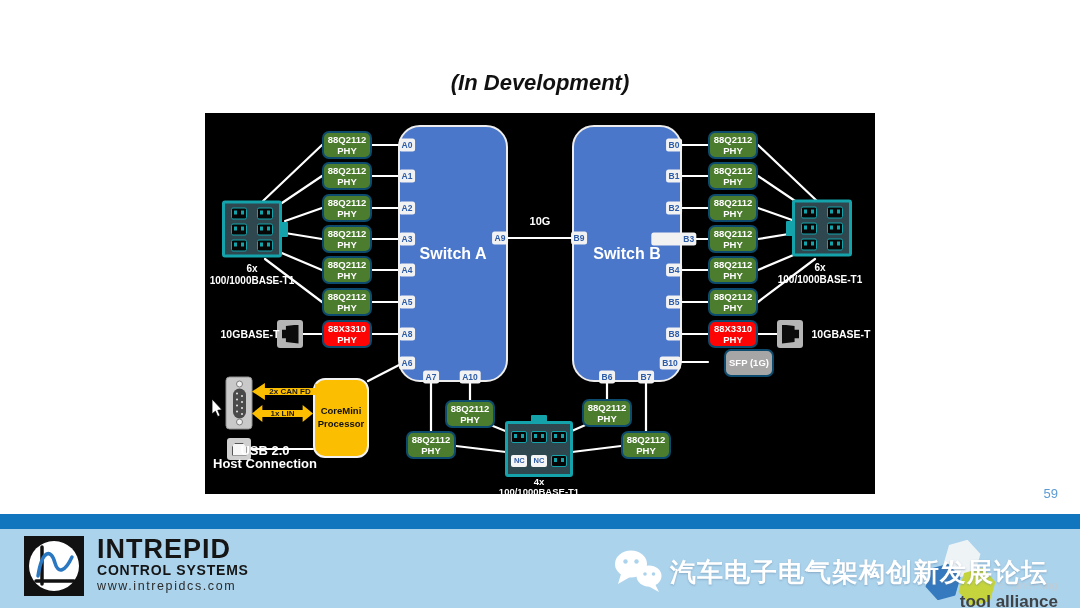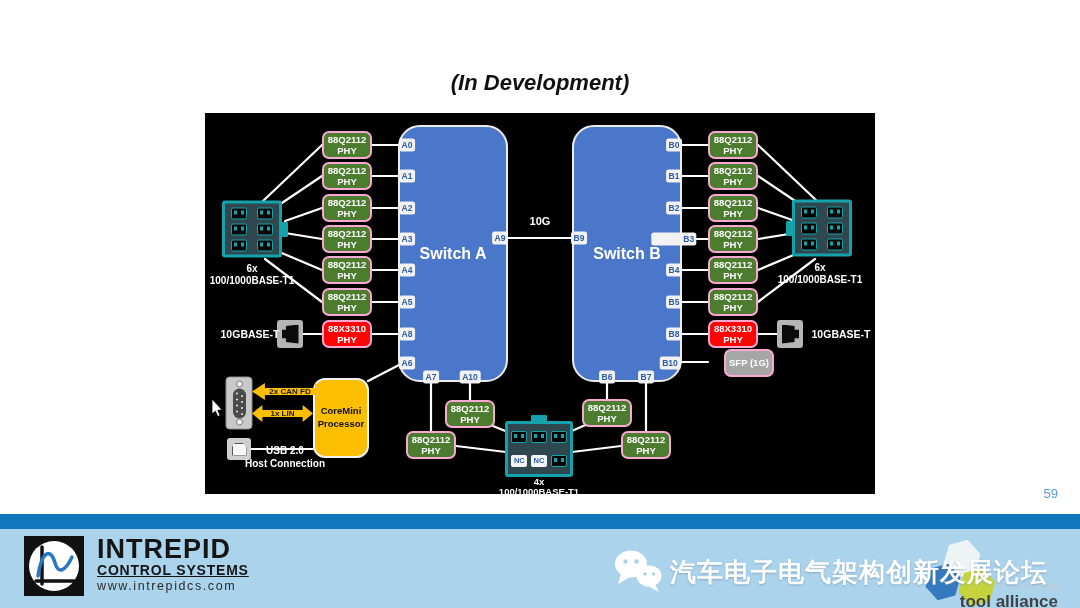--- a/index.html
+++ b/index.html
@@ -13,21 +13,21 @@
   
   #diagram{position:absolute;left:205px;top:113px;width:670px;height:381px;background:#000;}
   #wires{position:absolute;left:0;top:0;z-index:1;}
   .switch{position:absolute;background:#4b77ca;border:2.5px solid #ededed;border-radius:22px;
           display:flex;align-items:center;justify-content:center;color:#fff;font-weight:bold;
           font-size:16px;z-index:3;box-sizing:border-box;text-align:right;}
   .port-chip{position:absolute;transform:translate(-50%,-50%);background:#f2f2f2;color:#2d5ca8;
              font-weight:bold;font-size:8.5px;line-height:11px;padding:1px 2.5px;border-radius:2.5px;
              z-index:6;white-space:nowrap;}
   .box{position:absolute;transform:translate(-50%,-50%);width:50px;height:28px;
-       border:2px solid #f9a8d4;border-radius:7px;display:flex;flex-direction:column;
+       border:2px solid #0c4a6e;border-radius:7px;display:flex;flex-direction:column;
        align-items:center;justify-content:center;color:#fff;font-weight:bold;font-size:9.5px;
        line-height:1.2;text-align:center;z-index:4;box-sizing:border-box;white-space:nowrap;}
   .box-green{background:#4c7c2e;}
   .box-red{background:#fe0505;}
   .box-gray{background:#a6a6a6;margin-left:16px;}
   .coremini{position:absolute;transform:translate(-50%,-50%);width:56px;height:80px;background:#fcbe00;
             border:2.5px solid #f2f2f2;border-radius:12px;display:flex;flex-direction:column;
             align-items:center;justify-content:center;color:#111;font-weight:bold;font-size:9.5px;
             line-height:1.35;text-align:center;z-index:4;box-sizing:border-box;}
   .conn{position:absolute;transform:translate(-50%,-50%);background:#2f4850;border:3px solid #14a2ab;
@@ -66,21 +66,21 @@
   .harrow .atext{position:absolute;left:0;top:0;width:100%;height:100%;display:flex;align-items:center;
        justify-content:center;font-size:8px;font-weight:bold;color:#1a1a1a;z-index:2;}
   .page-num{position:absolute;right:22px;top:486px;font-size:13px;color:#5b9bd5;z-index:2;}
   
   .footer{position:absolute;left:0;top:514px;width:1080px;height:94px;}
   .footer-strip{position:absolute;left:0;top:0;width:100%;height:15px;background:#1176be;}
   .footer-body{position:absolute;left:0;top:15px;width:100%;height:79px;background:#abd3ec;}
   .ics-logo{position:absolute;left:24px;top:7px;width:60px;height:60px;}
   .ics-text{position:absolute;left:97px;top:7px;color:#151515;}
   .ics-company{font-size:27px;font-weight:bold;letter-spacing:1px;line-height:26px;}
-  .ics-division{font-size:14px;font-weight:bold;letter-spacing:0.8px;line-height:17px;text-decoration:underline;}
+  .ics-division{font-size:14px;font-weight:bold;letter-spacing:0.8px;line-height:17px;}
   .ics-site{font-size:12.5px;letter-spacing:1.6px;line-height:15px;color:#2b2b2b;}
   .wechat{position:absolute;left:612px;top:20px;width:52px;height:44px;z-index:3;}
   .forum-text{position:absolute;left:670px;top:26px;font-size:26px;font-weight:bold;color:#fff;
        letter-spacing:1px;z-index:3;text-shadow:0 1px 2px rgba(90,120,150,0.45);white-space:nowrap;}
   .alliance{position:absolute;left:925px;top:6px;width:140px;height:84px;z-index:2;}
   .hex{position:absolute;clip-path:polygon(50% 0%,93% 25%,93% 75%,50% 100%,7% 75%,7% 25%);}
   .hex-white{left:18px;top:4px;width:38px;height:40px;background:#eef3f6;transform:rotate(16deg);}
   .hex-blue{left:0px;top:28px;width:36px;height:38px;background:#3579be;transform:rotate(16deg);}
   .hex-green{left:33px;top:32px;width:38px;height:40px;background:#c5d43c;transform:rotate(16deg);}
   .alliance-text{position:absolute;left:28px;top:44px;width:105px;text-align:right;}
@@ -332,21 +332,21 @@
       <div class="atext">2x CAN FD</div>
     </div>
     <div class="harrow" style="left:47px;top:292px;width:61px;height:17px;">
       <div class="shape"></div>
       <div class="atext">1x LIN</div>
     </div>
 
     <div class="usb" style="left:34px;top:336px;">
         <div class="plug"></div>
       </div>
-    <div class="dlabel" style="left:80px;top:331px;font-size:10px;line-height:13px;">
+    <div class="dlabel" style="left:60px;top:331px;font-size:13px;line-height:13px;">
       <div>USB 2.0</div>
       <div>Host Connection</div>
     </div>
   </div>
 
   <div class="page-num">59</div>
 
   <div class="footer">
     <div class="footer-strip"></div>
     <div class="footer-body">

